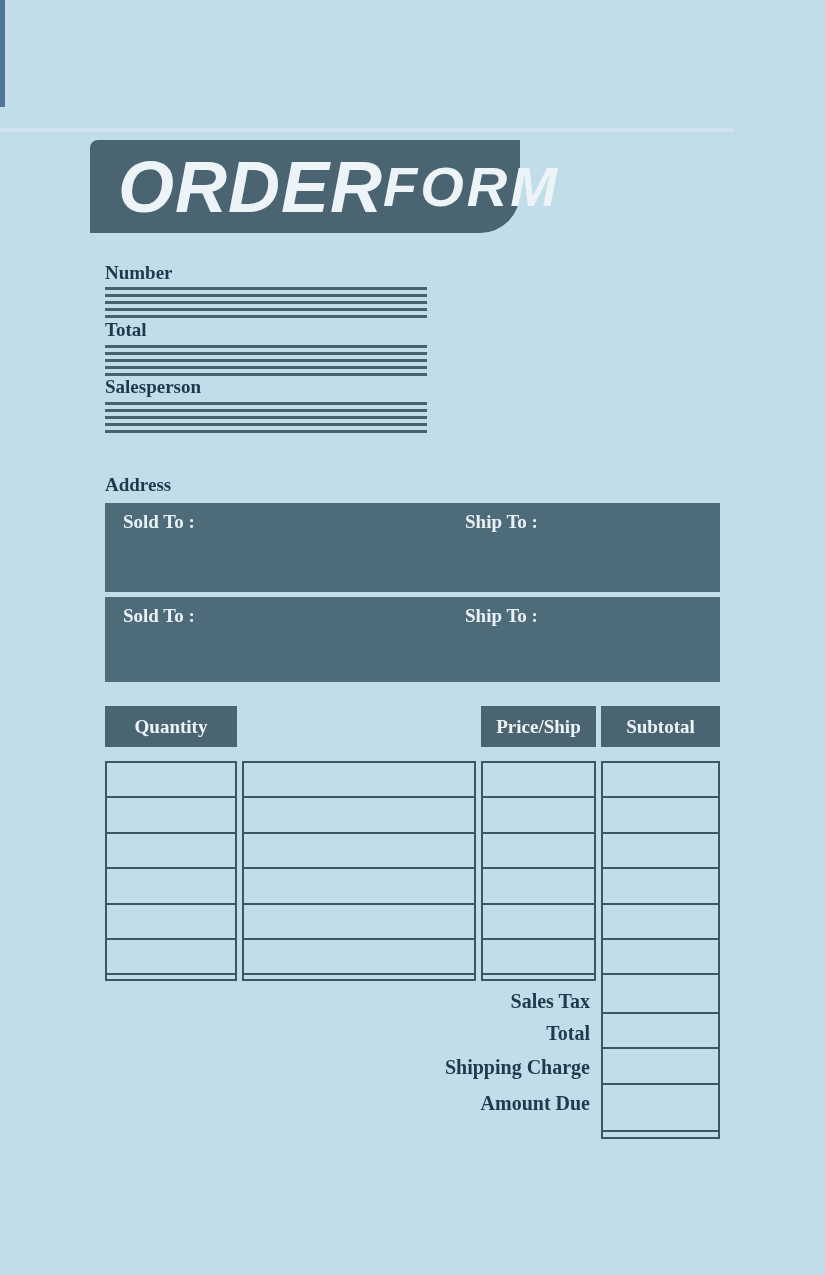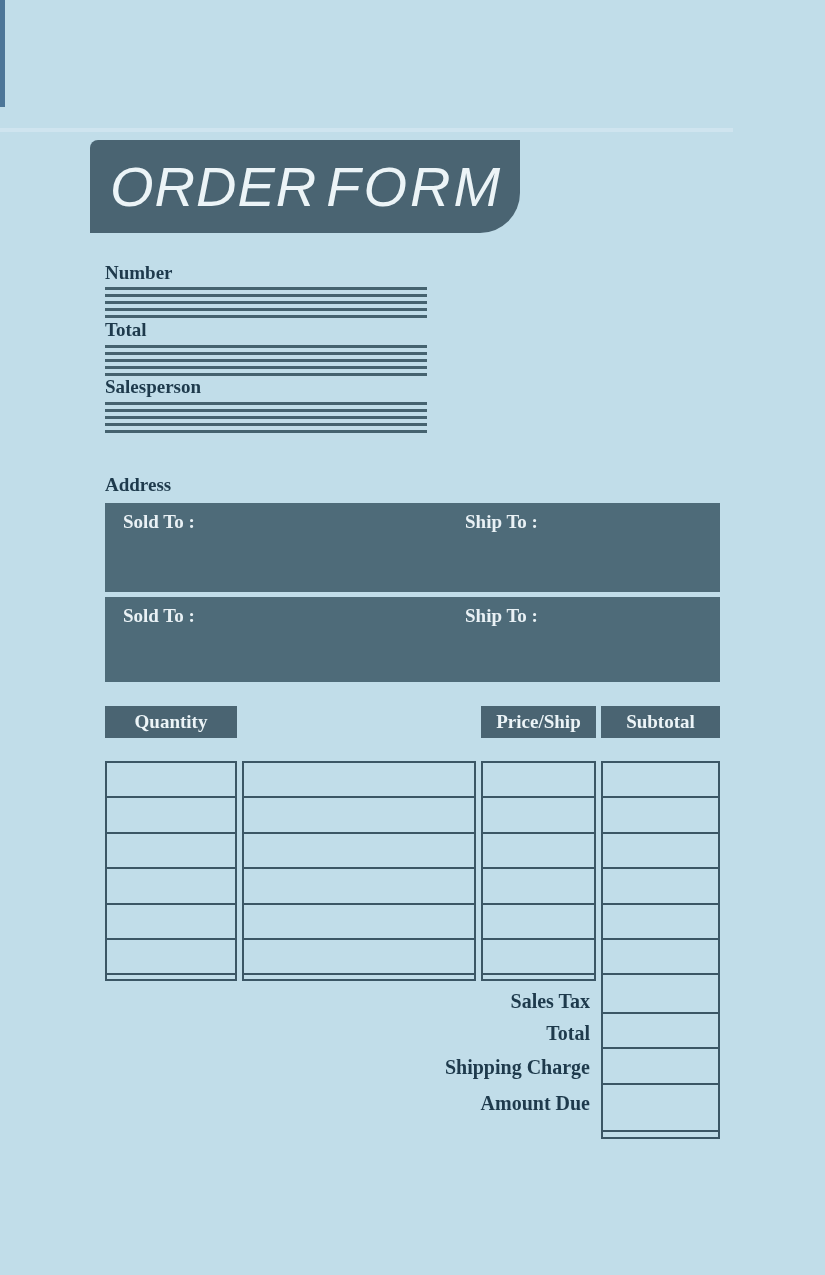--- a/index.html
+++ b/index.html
@@ -5,33 +5,33 @@
   html,body{margin:0;padding:0;background:#c1dde9;}
   .page{position:relative;width:825px;height:1275px;background:#c1dde9;overflow:hidden;
         font-family:"Liberation Serif", serif;}
   
   .left-strip{position:absolute;left:0;top:0;width:5px;height:107px;background:#4d7698;}
   .top-band{position:absolute;left:0;top:128px;width:733px;height:4px;background:#cfe4ef;}
   
   .banner{position:absolute;left:90px;top:140px;width:430px;height:93px;background:#4a6472;
           border-radius:8px 0 40px 0;display:flex;align-items:center;padding-left:20px;
           box-sizing:border-box;color:#ecf4f7;font-family:"Liberation Sans", sans-serif;font-style:italic;}
-  .t-bold{font-weight:normal;font-size:56px;letter-spacing:1px;}
-  .t-light{font-weight:normal;font-size:56px;letter-spacing:3px;margin-left:9px;}
+  .t-bold{font-weight:bold;font-size:72px;letter-spacing:1px;margin-left:8px;}
+  .t-light{font-weight:bold;font-size:56px;letter-spacing:3px;}
   
   .field-label{position:absolute;left:105px;font-weight:bold;font-size:19px;color:#1e3a4c;line-height:22px;}
   .rules{position:absolute;left:105px;width:322px;}
   .rule{height:3px;background:#45626f;margin-bottom:4px;}
   .rule:last-child{margin-bottom:0;}
   
   .addr-box{position:absolute;left:105px;width:615px;background:#4e6b79;}
   .addr-lab{position:absolute;top:8px;color:#e9f1f5;font-weight:bold;font-size:19px;}
   .addr-sold{left:18px;} .addr-ship{left:360px;}
   
-  .th{position:absolute;top:706px;height:32px;background:#4a6472;color:#ecf4f7;font-weight:bold;
+  .th{position:absolute;top:706px;height:41px;background:#4a6472;color:#ecf4f7;font-weight:bold;
       font-size:19px;display:flex;align-items:center;justify-content:center;box-sizing:border-box;}
   .col{position:absolute;top:761px;height:220px;border:2px solid #3b5665;box-sizing:border-box;}
   .subcol{height:378px;}
   .trow{height:33.4px;border-bottom:2px solid #3b5665;}
   .trow.r39{height:37px}.trow.r35{height:33px}.trow.r36{height:34px}.trow.r47{height:45px}
   
   .tot-label{position:absolute;left:200px;width:390px;text-align:right;font-weight:bold;
              font-size:20px;color:#1e3a4c;}
 </style>
 </head>

